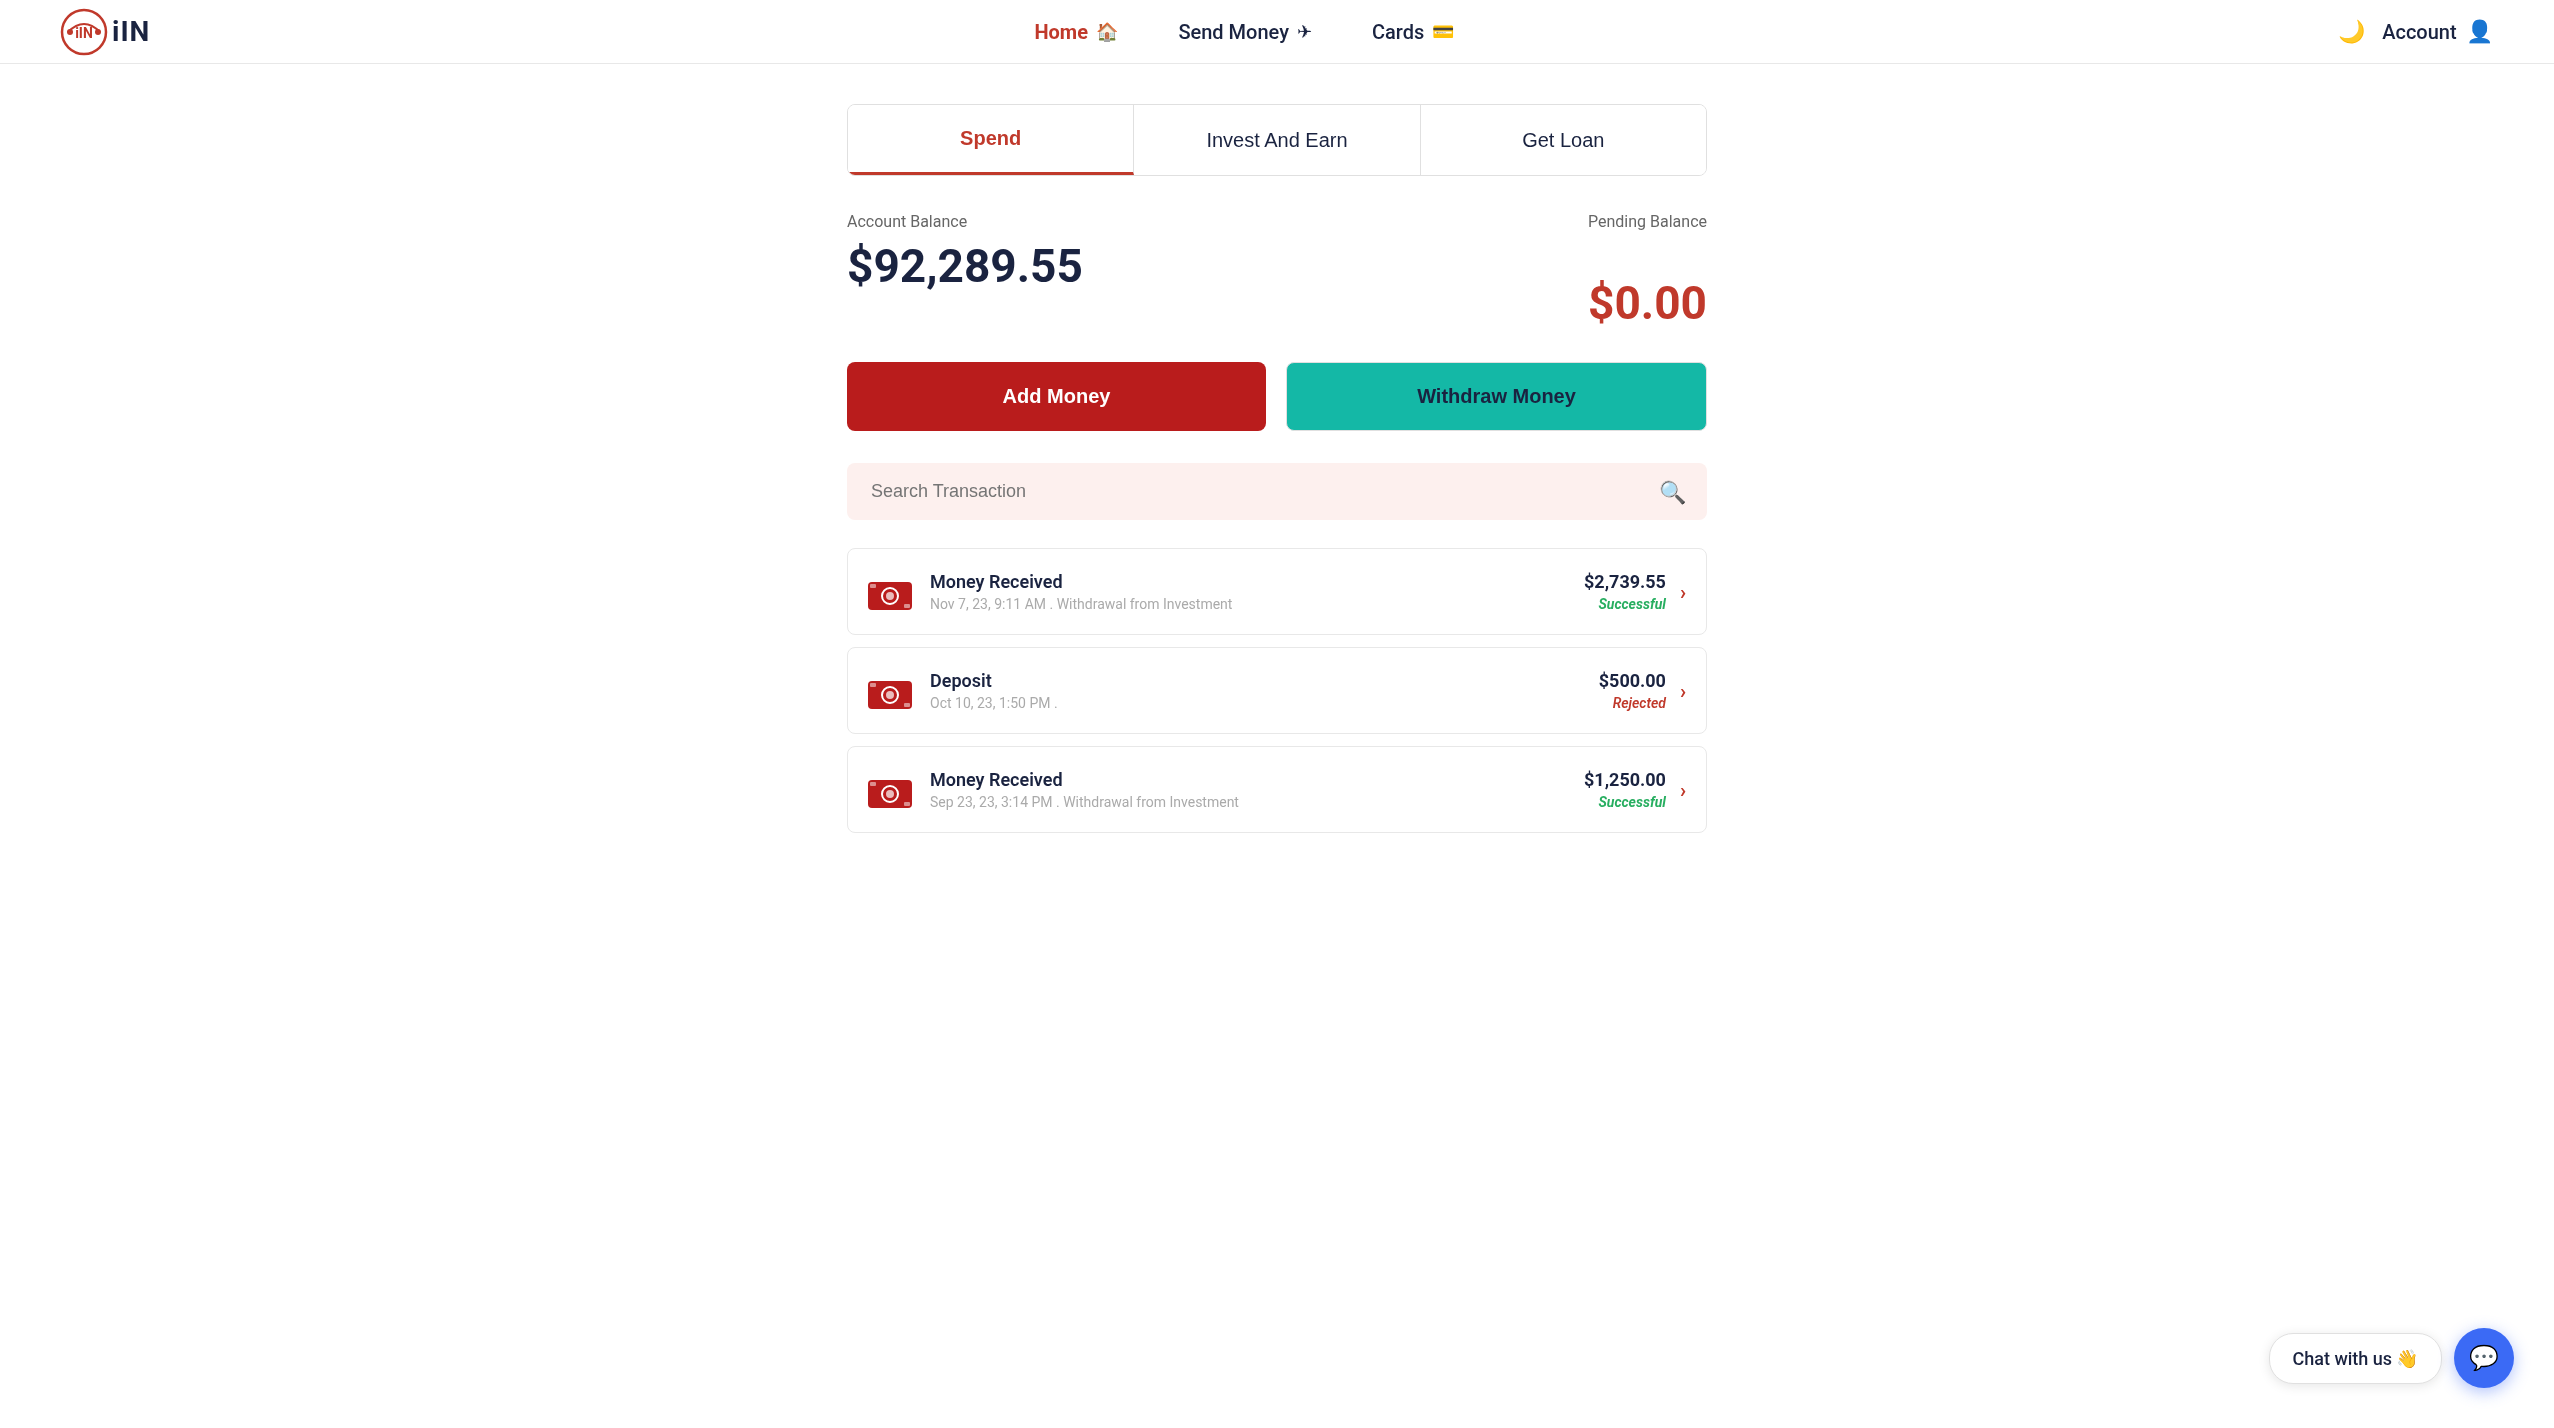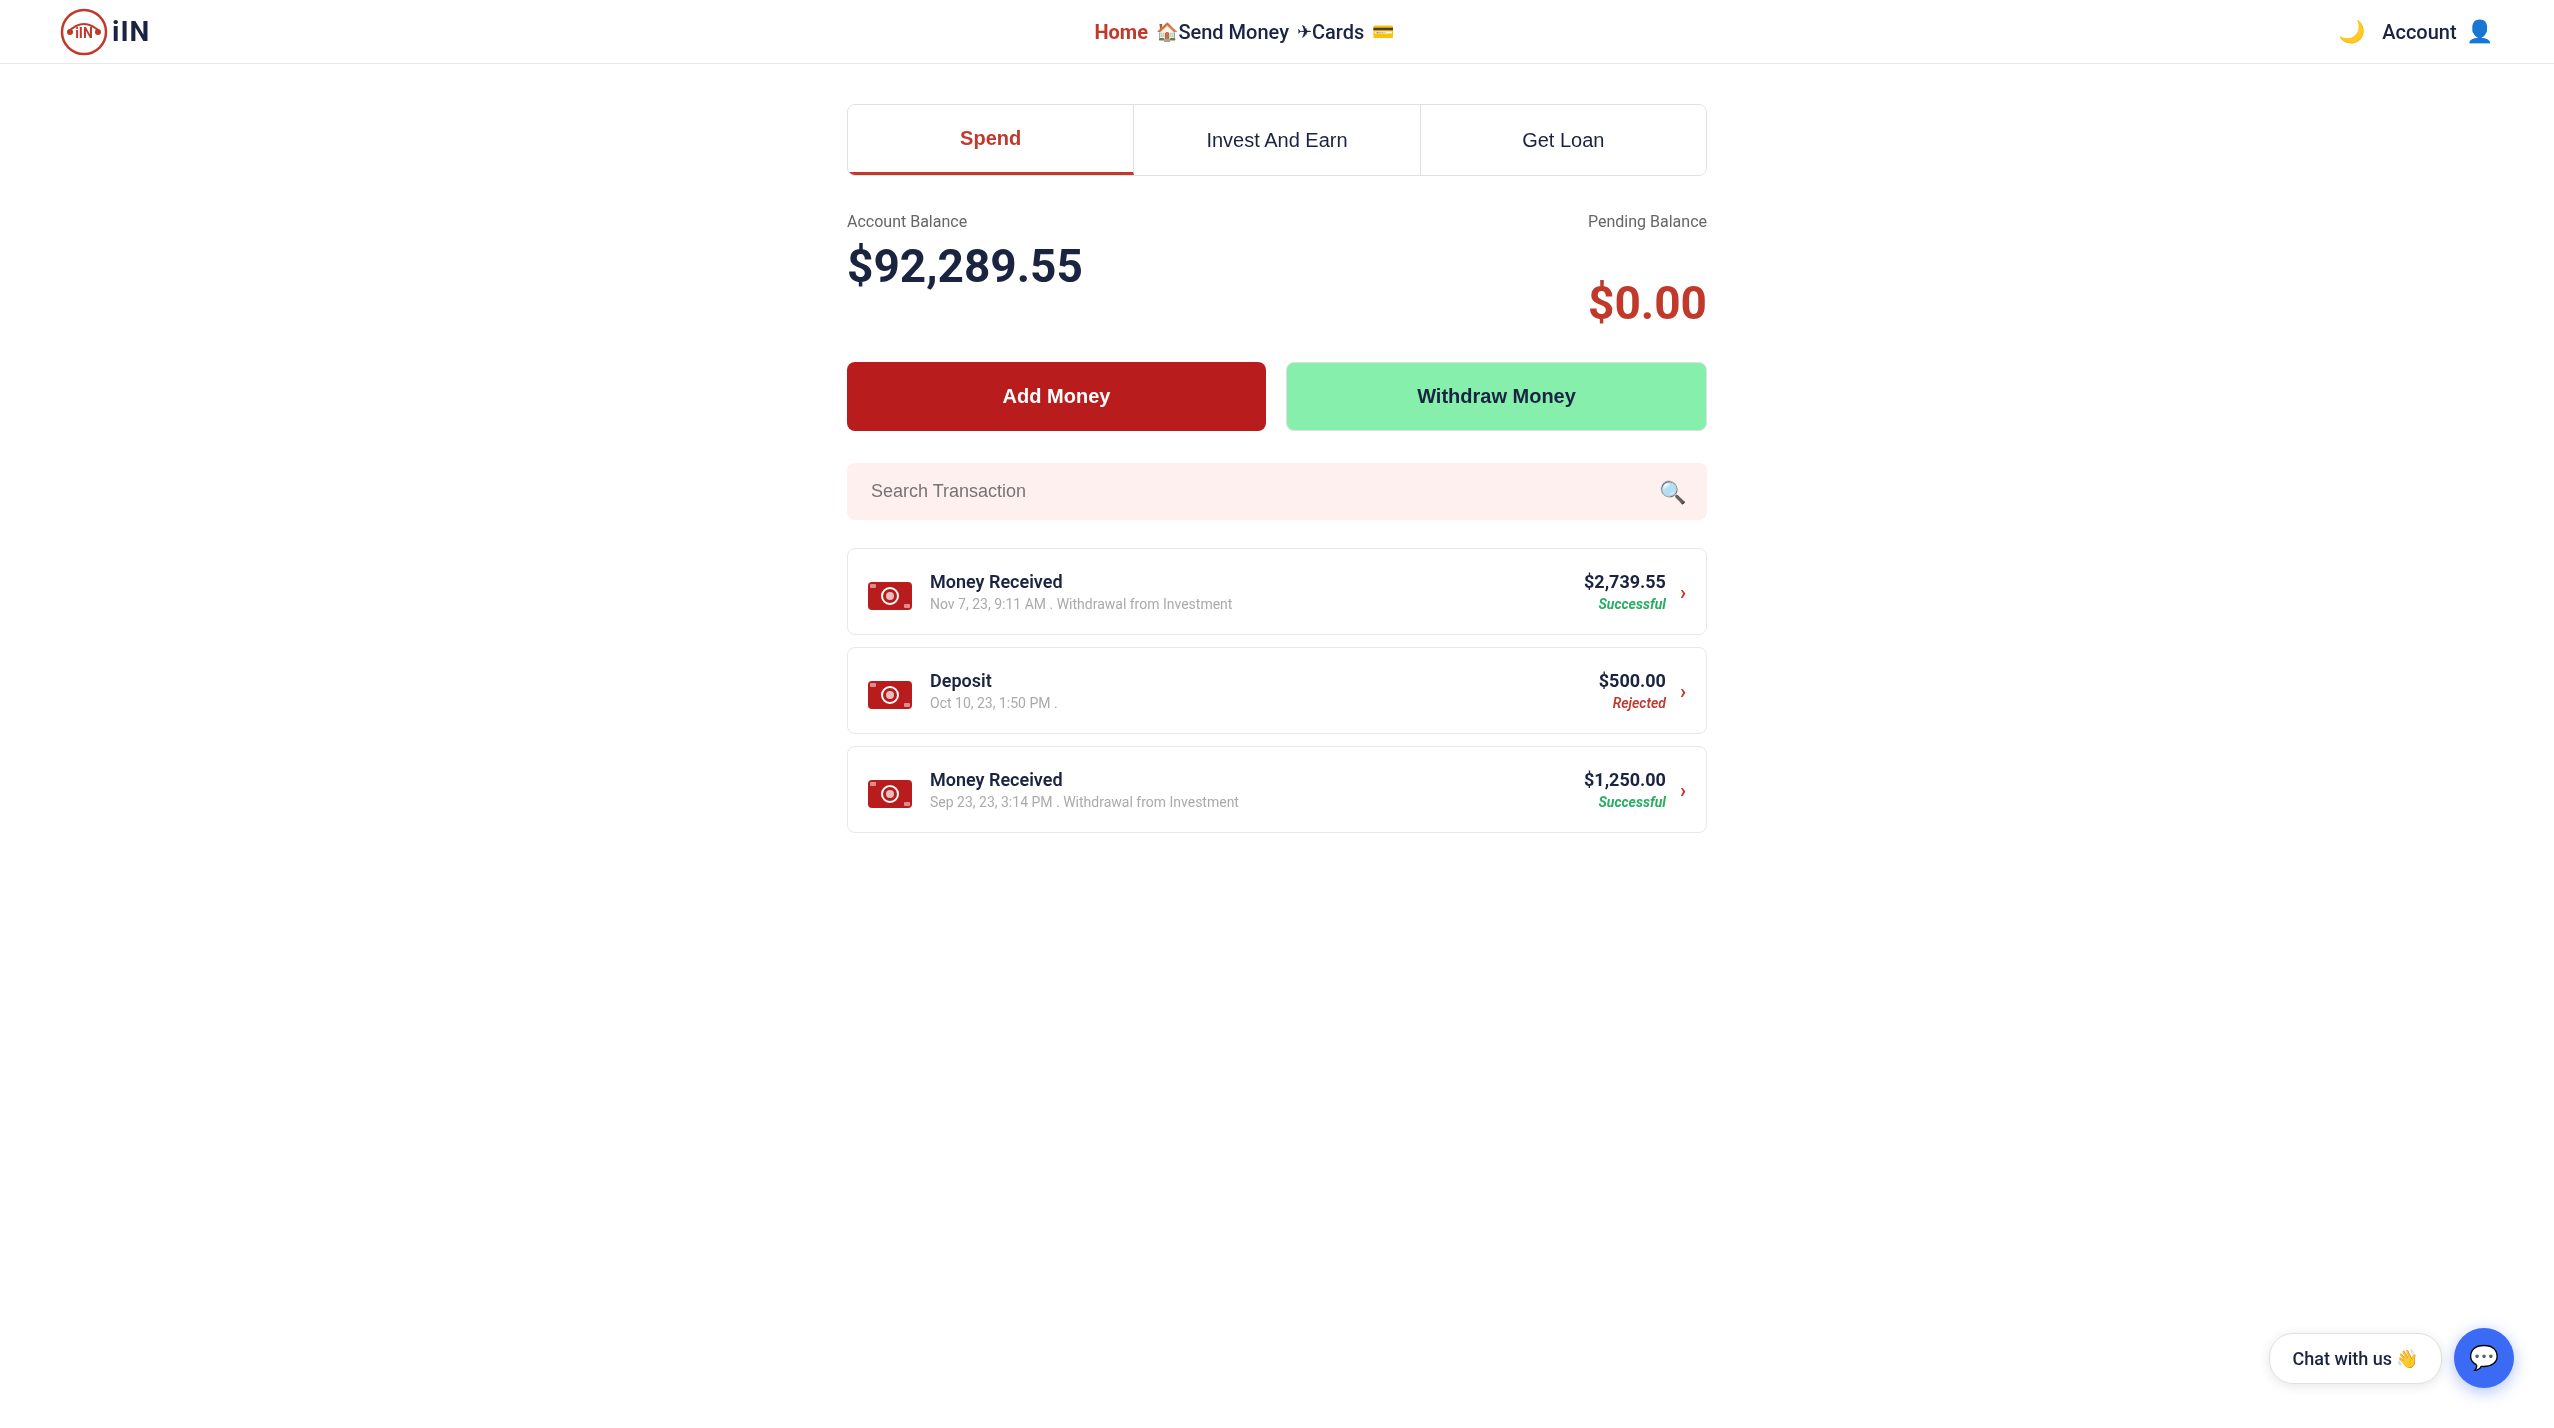--- a/index.html
+++ b/index.html
@@ -35,20 +35,21 @@
     }
     .logo-text {
       font-size: 28px;
       font-weight: 700;
       color: #1a2340;
       letter-spacing: 1px;
     }
     .navbar-nav {
       display: flex;
       align-items: center;
+      gap: 60px;
     }
     .nav-item {
       display: flex;
       align-items: center;
       gap: 8px;
       font-size: 20px;
       font-weight: 500;
       color: #1a2340;
       cursor: pointer;
       text-decoration: none;
@@ -163,21 +164,21 @@
       color: #fff;
       font-size: 20px;
       font-weight: 600;
       border: none;
       border-radius: 8px;
       cursor: pointer;
     }
     .btn-withdraw-money {
       flex: 1;
       padding: 22px;
-      background: #86efac;
+      background: #14b8a6;
       color: #1a2340;
       font-size: 20px;
       font-weight: 600;
       border: 1.5px solid #e0e0e0;
       border-radius: 8px;
       cursor: pointer;
     }
 
     
     .search-container {

